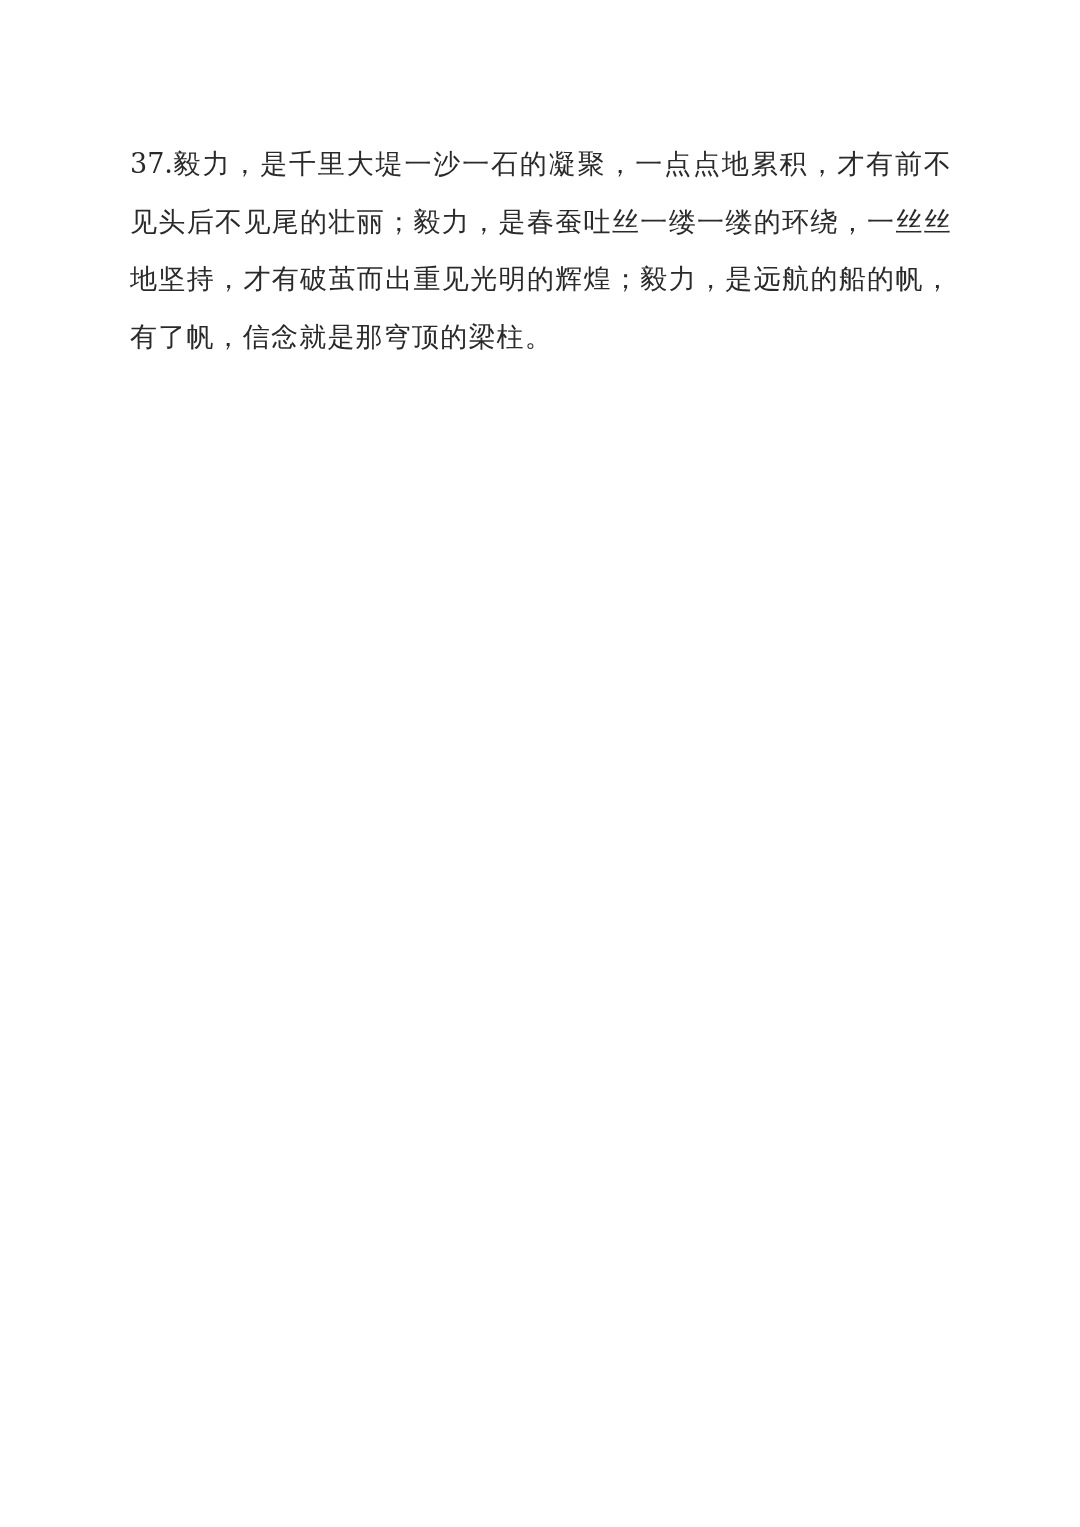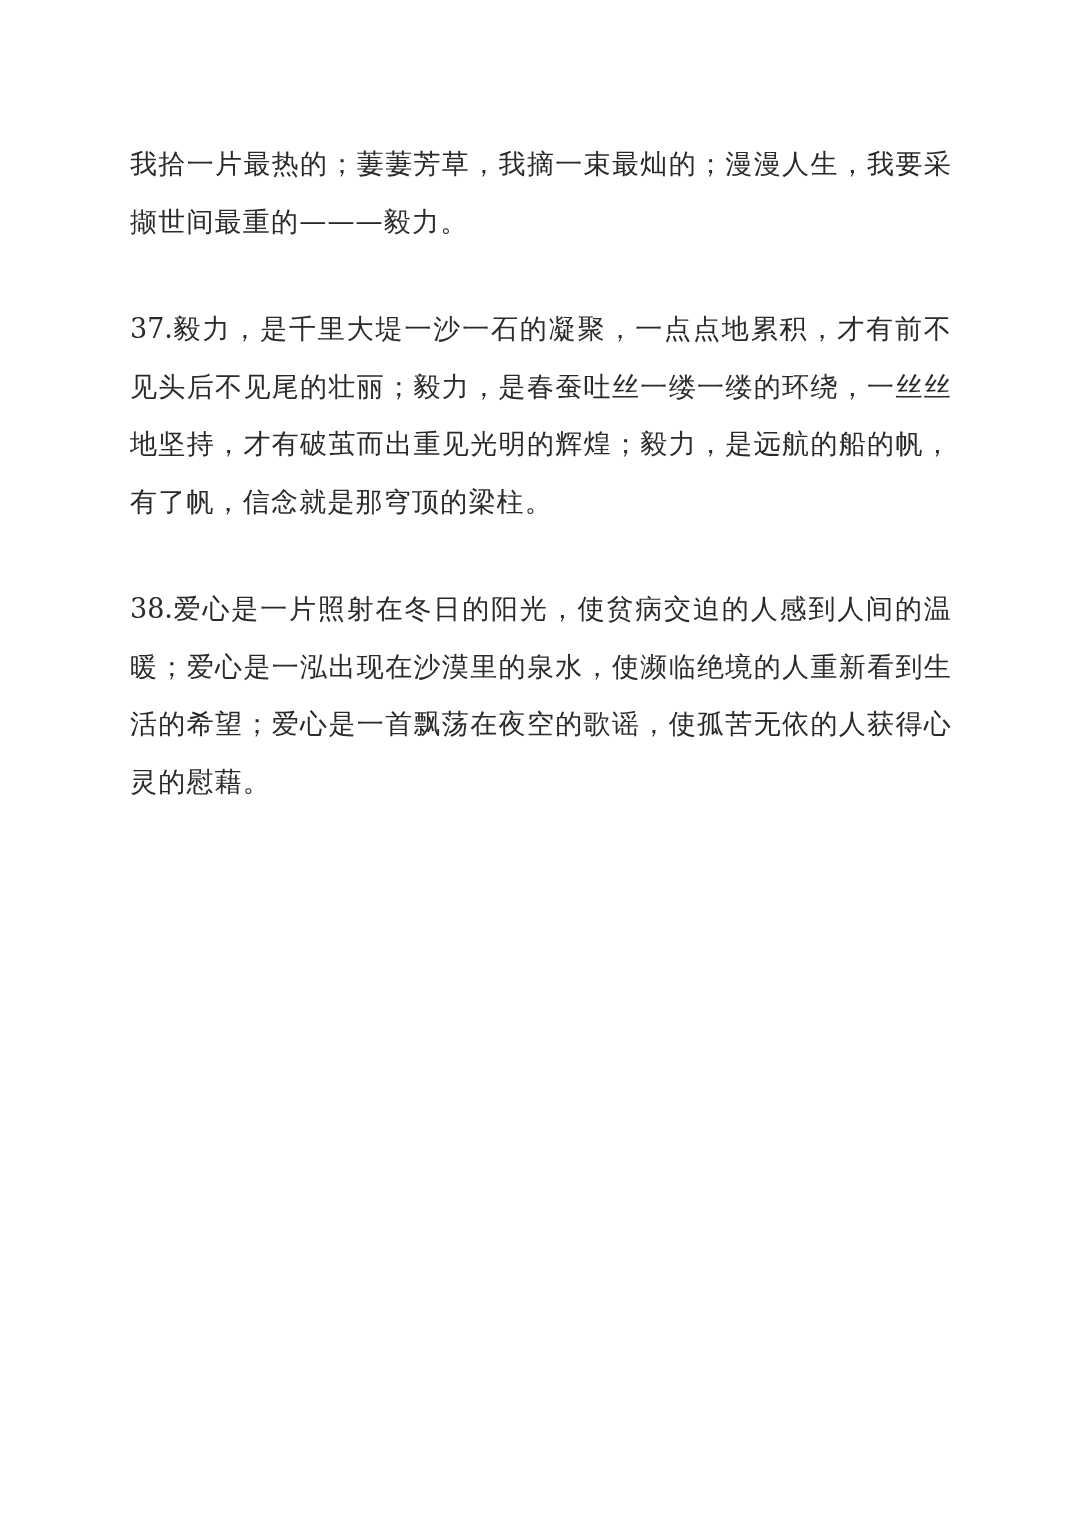--- a/index.html
+++ b/index.html
@@ -31,16 +31,14 @@
       word-break: break-all;
     }
     .para .num {
       letter-spacing: 0;
     }
   </style>
 </head>
 <body>
 
 <div class="page">
-  <p class="para"><span class="num"></span><span>我拾一片最热的；萋萋芳草，我摘一束最灿的；漫漫人生，我要采撷世间最重的———毅力。</span></p>
   <p class="para"><span class="num">37.</span><span>毅力，是千里大堤一沙一石的凝聚，一点点地累积，才有前不见头后不见尾的壮丽；毅力，是春蚕吐丝一缕一缕的环绕，一丝丝地坚持，才有破茧而出重见光明的辉煌；毅力，是远航的船的帆，有了帆，信念就是那穹顶的梁柱。</span></p>
-  <p class="para"><span class="num">38.</span><span>爱心是一片照射在冬日的阳光，使贫病交迫的人感到人间的温暖；爱心是一泓出现在沙漠里的泉水，使濒临绝境的人重新看到生活的希望；爱心是一首飘荡在夜空的歌谣，使孤苦无依的人获得心灵的慰藉。</span></p>
 </div>
 
 </body></html>

